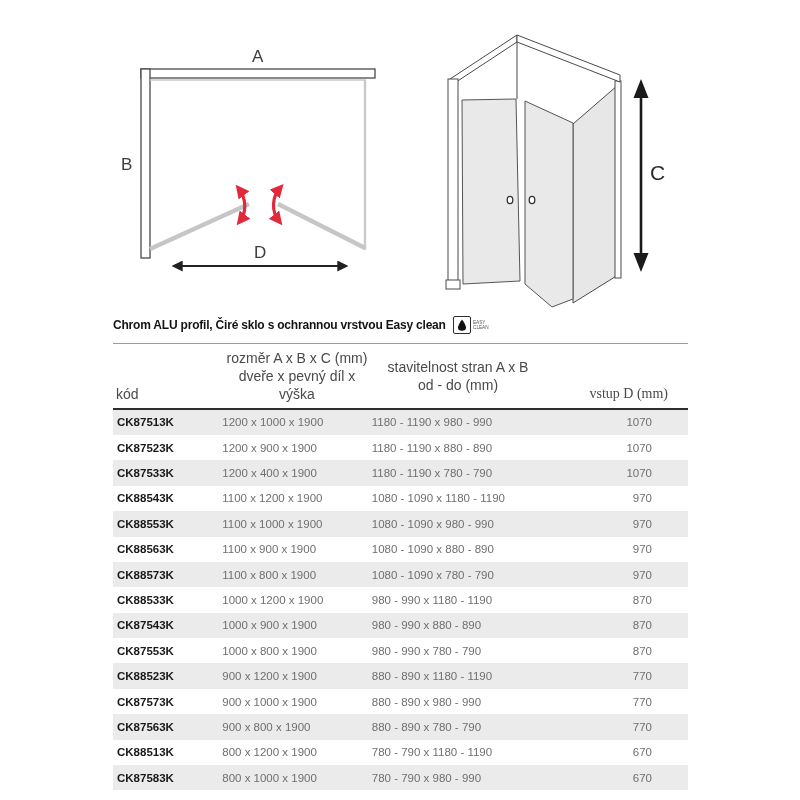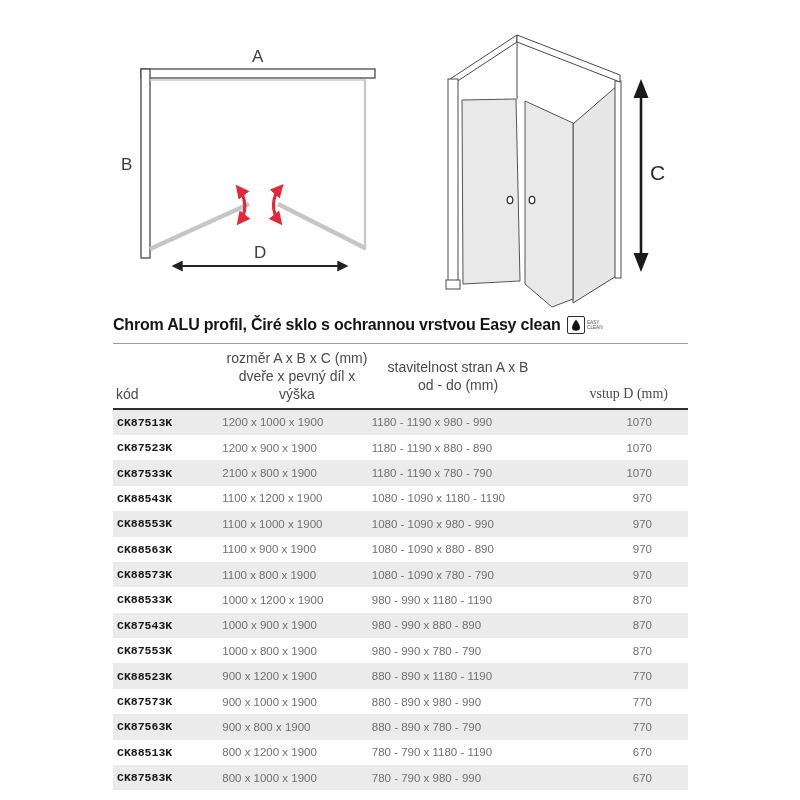--- a/index.html
+++ b/index.html
@@ -6,42 +6,42 @@
   body{
     width:800px;height:800px;background:#ffffff;position:relative;overflow:hidden;
     font-family:"Liberation Sans", sans-serif;color:#1a1a1a;
   }
   .diagram{position:absolute;}
   #topview{left:118px;top:40px;}
   #sideview{left:438px;top:22px;}
 
   .sheet{position:absolute;left:113px;top:316px;width:575px;}
   .title-row{display:flex;align-items:center;gap:7px;}
-  .title{font-size:16px;font-weight:bold;letter-spacing:-0.2px;color:#141414;}
+  .title{font-size:12px;font-weight:bold;letter-spacing:-0.2px;color:#141414;}
   .badge{display:flex;align-items:center;gap:2px;}
   .badge-box{width:16px;height:16px;border:1.4px solid #2e2e2e;border-radius:2px;
     display:flex;align-items:center;justify-content:center;background:#fff;}
   .badge-text{display:flex;flex-direction:column;font-size:6px;line-height:6px;
     color:#555;letter-spacing:0;transform:scale(.78);transform-origin:left center;}
 
   .rule-thin{border:none;border-top:1px solid #9c9c9c;margin:9px 0 0 0;}
 
   table{width:100%;border-collapse:collapse;table-layout:fixed;margin-top:0;}
   col.c1{width:19%;} col.c2{width:26%;} col.c3{width:30%;} col.c4{width:25%;}
   thead th{
     font-weight:normal;font-size:14px;line-height:1.3;color:#4a4a4a;
     padding:5px 0 4px 0;vertical-align:middle;border-bottom:2px solid #2e2e2e;
   }
   th.h-left{text-align:left;padding-left:3px;vertical-align:bottom;}
   th.h-center{text-align:center;}
   th.h-right{text-align:right;padding-right:20px;vertical-align:bottom;font-family:Liberation Serif, serif;}
   tbody td{
     height:25.4px;font-size:11.5px;color:#6f6f6f;padding:0;
   }
-  tbody td.code{font-weight:bold;color:#181818;text-align:left;padding-left:4px;font-size:11.5px;font-family:Liberation Mono, monospace;}
+  tbody td.code{font-weight:bold;color:#181818;text-align:left;padding-left:4px;font-size:11.5px;}
   tbody td.size,tbody td.range{text-align:left;}
   tbody td.entry{text-align:right;padding-right:36px;margin-top:24px;}
   tbody tr:nth-child(odd){background:#ebebeb;}
 
   svg text{font-family:"Liberation Sans", sans-serif;}
 </style>
 </head>
 <body>
 
 <svg id="topview" class="diagram" width="260" height="235" viewBox="0 0 260 235">
@@ -149,21 +149,21 @@
           <td class="entry">1070</td>
         </tr>
         <tr>
           <td class="code">CK87523K</td>
           <td class="size">1200 x 900 x 1900</td>
           <td class="range">1180 - 1190 x 880 - 890</td>
           <td class="entry">1070</td>
         </tr>
         <tr>
           <td class="code">CK87533K</td>
-          <td class="size">2100 x 800 x 1900</td>
+          <td class="size">1200 x 400 x 1900</td>
           <td class="range">1180 - 1190 x 780 - 790</td>
           <td class="entry">1070</td>
         </tr>
         <tr>
           <td class="code">CK88543K</td>
           <td class="size">1100 x 1200 x 1900</td>
           <td class="range">1080 - 1090 x 1180 - 1190</td>
           <td class="entry">970</td>
         </tr>
         <tr>

